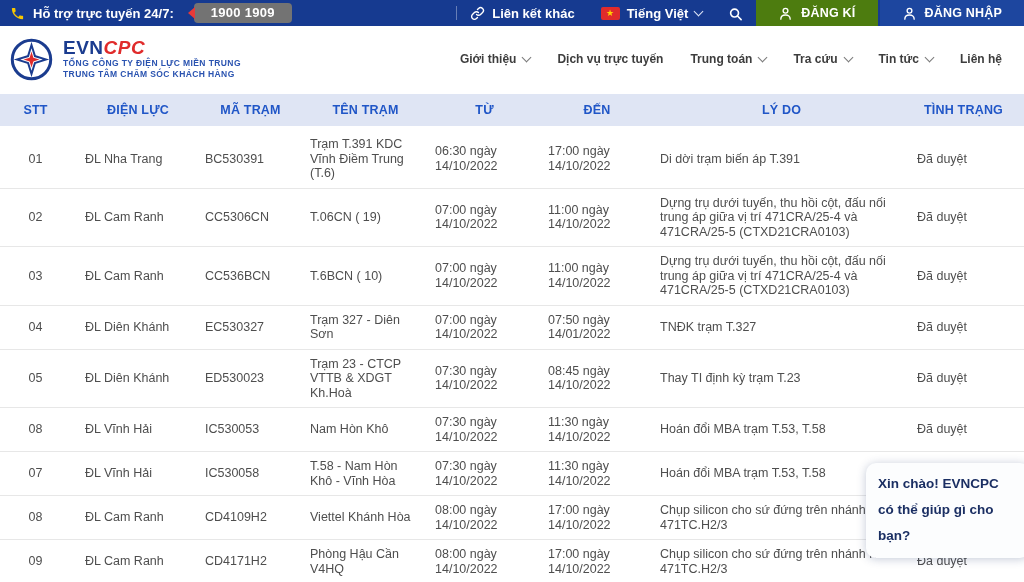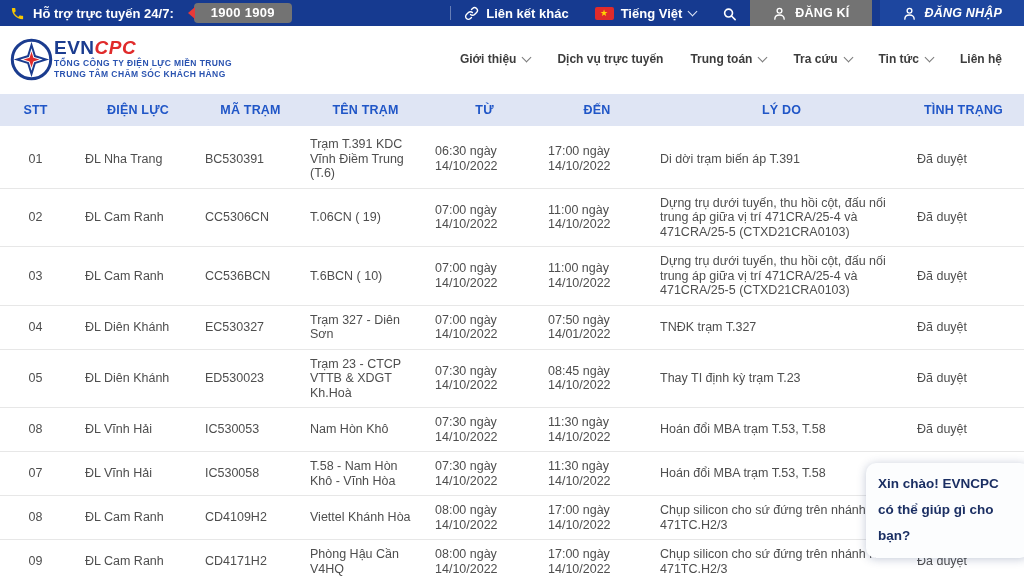--- a/index.html
+++ b/index.html
@@ -21,27 +21,27 @@
   .icon-16 { width:15px; height:15px; display:inline-flex; }
   .flag { width:19px; height:13px; background:#e02b2b; border-radius:2px;
     display:inline-flex; align-items:center; justify-content:center;
     color:#ffd400; font-size:9px; line-height:1; }
   .chev { width:7px; height:7px; border-right:1.6px solid currentColor;
     border-bottom:1.6px solid currentColor; transform:rotate(45deg);
     display:inline-block; margin-top:-4px; }
   .chev-white { color:#dfe6f7; }
   .tb-btn { display:flex; align-items:center; gap:8px; padding:0 22px;
     font-size:12.5px; letter-spacing:.2px; cursor:pointer; }
-  .btn-register { background:#737373; }
-  .btn-login { background:#1d469f; margin-left:8px;font-style:italic; }
+  .btn-register { background:#4d7c0f; }
+  .btn-login { background:#1d469f; margin-left:2px; }
 
   
   .header { height:66px; background:#fff; display:flex; align-items:center;
     padding:0 22px 0 9px; }
-  .brand { display:flex; align-items:center; cursor:pointer; }
+  .brand { display:flex; align-items:center; gap:9px; cursor:pointer; }
   .logo-svg { width:45px; height:45px; }
   .brand-name { font-size:19px; font-weight:bold; color:#1b3c8f; line-height:20px; letter-spacing:.5px; }
   .brand-name .cpc { color:#e02b2b; font-style:italic; }
   .org-line { font-size:8.5px; font-weight:bold; color:#2a53b0; line-height:11px; letter-spacing:.4px; }
   .nav { margin-left:auto; display:flex; align-items:center; gap:27px;
     font-size:12px; font-weight:bold; color:#3d3d3d; }
   .nav-item { display:flex; align-items:center; gap:7px; cursor:pointer; white-space:nowrap; }
   .nav-item .chev { color:#7a7a7a; }
 
   

